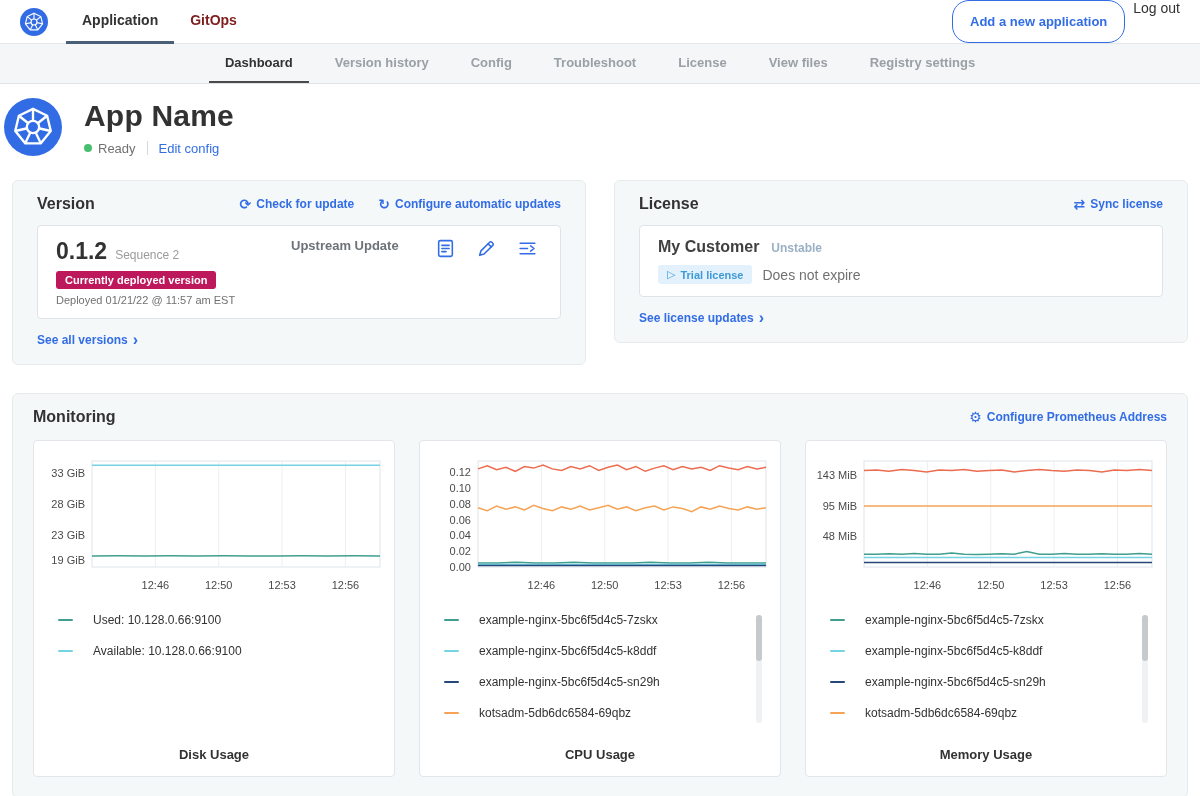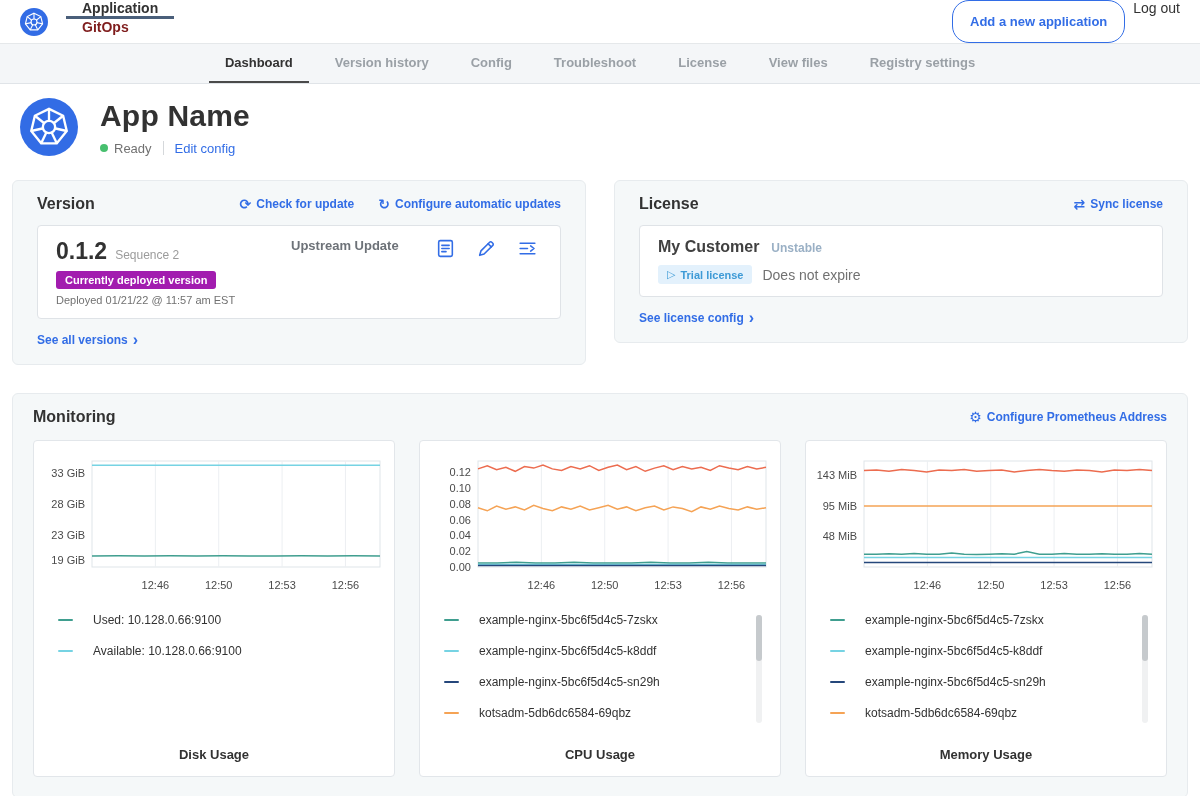--- a/index.html
+++ b/index.html
@@ -8,39 +8,39 @@
     width:1200px; min-height:796px;
     font-family:"Liberation Sans","DejaVu Sans",sans-serif;
     color:#323232;
   }
   
   .navbar { height:44px; display:flex; align-items:stretch; justify-content:space-between;
             padding:0 20px; border-bottom:1px solid #e5e8ea; background:#fff; }
   .nav-left { display:flex; align-items:center; }
   .k8s-logo { display:flex; align-items:center; }
   .k8s-logo svg { display:block; }
-  .nav-tabs { display:flex; align-items:stretch; height:44px; margin-left:18px;flex-direction:column; }
+  .nav-tabs { display:flex; align-items:stretch; height:44px; margin-left:18px; }
   .nav-tab { display:flex; align-items:center; padding:0 16px; font-size:14px; font-weight:700;
              color:#7f1d1d; cursor:pointer; border-bottom:3px solid transparent; }
   .nav-tab.active { color:#323232; border-bottom-color:#4a5f7a; }
   .nav-right { display:flex; gap:8px; }
   .add-app-btn { border:1px solid #326de6; color:#326de6; background:#fff; border-radius:17px;
                  font-weight:700; font-size:13px; padding:8px 17px; cursor:pointer;
                  font-family:inherit; }
   .logout { font-size:14px; color:#323232; cursor:pointer; }
 
   
   .subnav { height:40px; background:#f4f6f8; border-bottom:1px solid #e0e4e8;
             display:flex; justify-content:center; align-items:stretch; gap:10px; }
   .subnav-tab { display:flex; align-items:center; padding:0 16px; font-size:13px; color:#9aa0a6;
                 font-weight:600; border-bottom:2px solid transparent; cursor:pointer; }
   .subnav-tab.active { color:#323232; border-bottom-color:#4a4a4a; }
 
   
-  .app-header { display:flex; align-items:center; padding:14px 20px 18px; gap:22px; }
+  .app-header { display:flex; align-items:center; padding:14px 4px 18px; gap:22px; }
   .app-title { font-size:30px; margin:0; color:#323232; font-weight:700; letter-spacing:0.2px; }
   .status-row { display:flex; align-items:center; margin-top:8px; font-size:13px; }
   .dot { width:8px; height:8px; border-radius:50%; background:#47bf6e; margin-right:6px; }
   .status-text { color:#717171; }
   .vdiv { width:1px; height:14px; background:#d5d8db; margin:0 11px; }
   .link { color:#326de6; cursor:pointer; text-decoration:none; }
   .link.bold { font-weight:700; font-size:12px; }
   .head-link { display:inline-flex; align-items:center; }
   .icon-glyph { font-size:14px; margin-right:5px; line-height:1; }
 
@@ -49,21 +49,21 @@
   .card { background:#f5f8f9; border:1px solid #e7ebee; border-radius:6px; padding:14px 24px 16px; flex:1; }
   .card-head { display:flex; justify-content:space-between; align-items:center; margin-bottom:12px; }
   .card-title { font-size:16px; font-weight:700; color:#323232; }
   .head-links { display:flex; gap:24px; align-items:center; }
   .inner-card { background:#fff; border:1px solid #dfe3e7; border-radius:4px; padding:12px 18px; }
   .version-inner { display:flex; align-items:flex-start; }
   .version-left { min-width:205px; }
   .version-row { display:flex; align-items:baseline; gap:8px; }
   .version-num { font-size:23px; font-weight:700; color:#323232; }
   .sequence { font-size:12px; color:#9b9b9b; }
-  .deployed-badge { display:inline-block; background:#a21caf; color:#fff; font-size:11px;
+  .deployed-badge { display:inline-block; background:#be185d; color:#fff; font-size:11px;
                     font-weight:700; padding:3px 9px; border-radius:3px; margin:6px 0 5px; }
   .deployed-at { font-size:11px; color:#717171; }
   .upstream { flex:1; font-size:13px; font-weight:600; color:#6d7278; padding-left:30px; }
   .version-icons { display:flex; gap:20px; align-items:center; margin-right:4px; }
   .v-icon svg { display:block; stroke:#326de6; fill:none; stroke-width:1.5;
                 stroke-linecap:round; stroke-linejoin:round; }
   .see-link { display:inline-flex; align-items:center; margin-top:13px; font-size:12px;
               font-weight:700; color:#326de6; cursor:pointer; }
   .chev { font-size:16px; margin-left:5px; font-weight:700; line-height:1; }
   .cust-row { display:flex; align-items:baseline; gap:12px; }
@@ -239,21 +239,21 @@
       <div class="license-meta">
         <span class="trial-badge">
           <span>▷︎</span>
           <span>Trial license</span>
         </span>
         <span class="expiry">Does not expire</span>
       </div>
     </div>
     <div>
       <span class="see-link">
-        <span>See license config</span>
+        <span>See license updates</span>
         <span class="chev">›</span>
       </span>
     </div>
   </div>
 
 </div>
 
 <section class="monitoring">
   <div class="card-head" style="margin-bottom:4px;">
     <span class="card-title">Monitoring</span>

